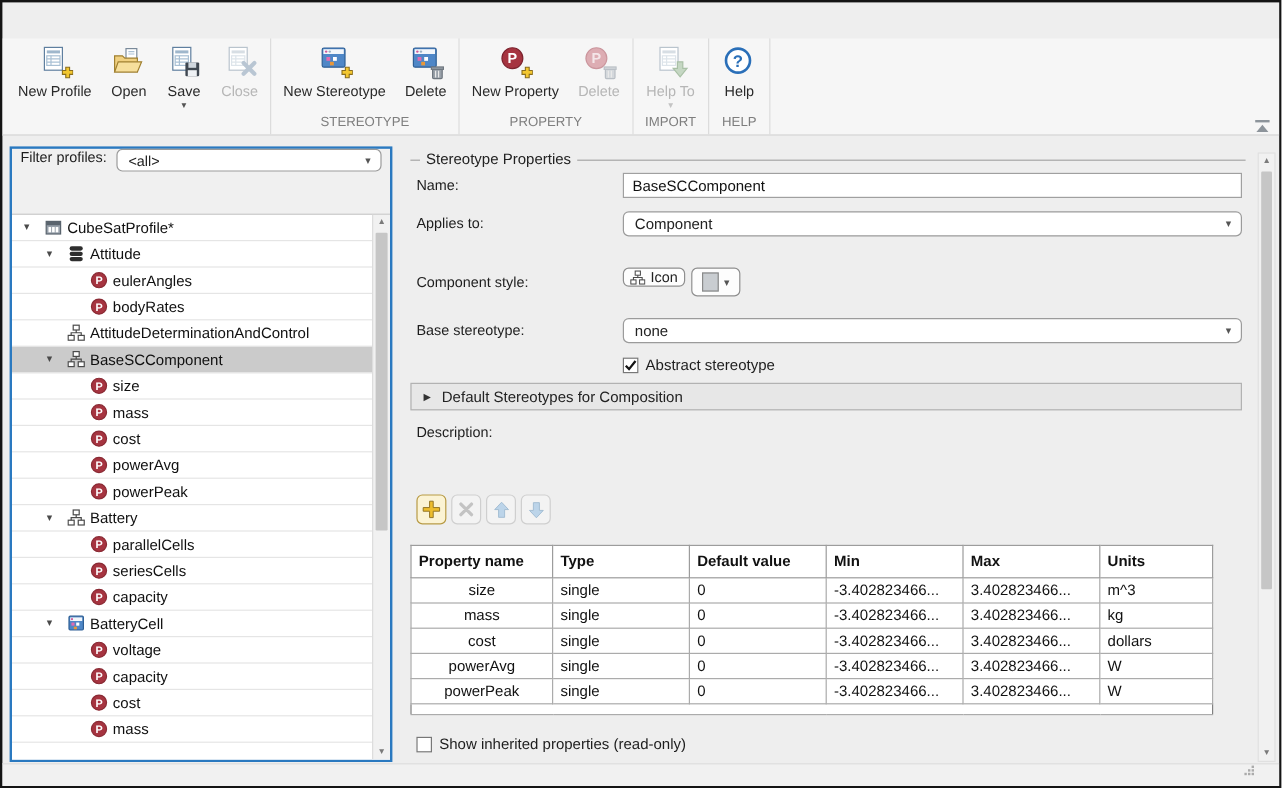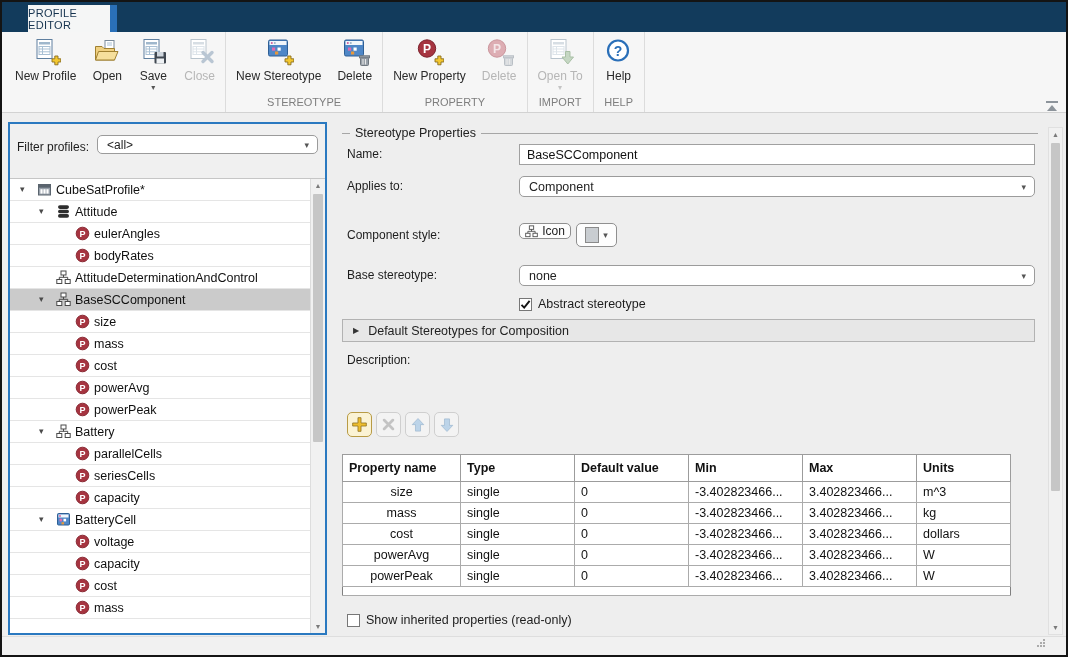--- a/index.html
+++ b/index.html
@@ -38,21 +38,21 @@
   
   .left-panel {
     position:absolute; left:6px; top:120px; width:319px; height:513px;
     border:2px solid #2a79c0; background:#f0f0f0;
   }
   .lp-header {
     height:23px; border-bottom:1px solid #cccccc; display:flex; align-items:center;
     padding:0 7px; font-size:12px; color:#1d1d1d;
   }
   .lp-menu { margin-left:auto; display:flex; align-items:center; }
-  .lp-filter { height:30px; display:flex; align-items:flex-end; padding:0 7px; }
+  .lp-filter { height:30px; display:flex; align-items:flex-start; padding:0 7px; }
   .lp-filter-label { font-size:12px; color:#1d1d1d; white-space:nowrap; }
   .lp-filter-dd {
     margin-left:8px; flex:1; height:19px; background:#fff; border:1px solid #9b9b9b; border-radius:5px;
     display:flex; align-items:center; padding:8px 9px; font-size:12px; color:#222; position:relative;
   }
   .dd-chev { position:absolute; right:8px; top:50%; transform:translateY(-50%); font-size:9px; color:#555; line-height:1; }
   .lp-tree { position:absolute; left:0; right:0; top:54px; bottom:0; background:#fff; border-top:1px solid #c6c6c6; overflow:hidden; }
   .tree-rows { position:absolute; left:0; right:15px; top:0; bottom:0; }
   .tree-row { height:22px; display:flex; align-items:center; border-bottom:1px solid #e5e5e5; }
   .tree-row.selected { background:#cbcbcb; }
@@ -118,26 +118,20 @@
 
   
   .statusbar { position:absolute; left:0; right:0; bottom:0; height:19px; background:#f1f1f1; border-top:1px solid #dedede; }
   .grip { position:absolute; right:20px; bottom:3px; }
 </style>
 </head>
 <body>
 
 <div class="window">
 
-  <div class="tabbar">
-    <div class="tab-active">
-      <span>PROFILE EDITOR</span>
-    </div>
-    <div class="tab-accent"></div>
-  </div>
 
   <div class="toolstrip" id="toolstrip">
       <div class="ts-group">
         <div class="ts-row">
           <div class="ts-btn">
             <div class="ts-icon">
               <svg width="30" height="29" viewBox="0 0 30 29">
                 <rect x="6" y="1.5" width="15" height="19" fill="#ffffff" stroke="#5f7f9f"></rect>
                 <rect x="8" y="4" width="11" height="2.5" fill="#9fb7cc"></rect>
                 <rect x="8" y="8.5" width="11" height="8" fill="none" stroke="#a9c0d4"></rect>
@@ -278,21 +272,21 @@
               <svg width="30" height="29" viewBox="0 0 30 29">
                 <rect x="6" y="1.5" width="15" height="19" fill="#ffffff" stroke="#b9c4cd"></rect>
                 <rect x="8" y="4" width="11" height="2.5" fill="#d7dee4"></rect>
                 <rect x="8" y="8.5" width="11" height="8" fill="none" stroke="#dde4ea"></rect>
                 <line x1="11.5" y1="8.5" x2="11.5" y2="16.5" stroke="#dde4ea"></line>
                 <line x1="8" y1="11" x2="19" y2="11" stroke="#dde4ea"></line>
                 <line x1="8" y1="13.8" x2="19" y2="13.8" stroke="#dde4ea"></line>
                 <path d="M20.5 13.5 H25 V19 H28.5 L22.8 26 L17 19 H20.5 Z" fill="#c5d7c3" stroke="#a9c0a6"></path>
               </svg>
             </div>
-            <div class="ts-label">Open To</div>
+            <div class="ts-label">Help To</div>
             <div class="ts-arrow">▾</div>
           </div>
         </div>
         <div class="ts-group-label">IMPORT</div>
       </div>
       <div class="ts-group">
         <div class="ts-row">
           <div class="ts-btn">
             <div class="ts-icon">
               <svg width="30" height="29" viewBox="0 0 30 29">

